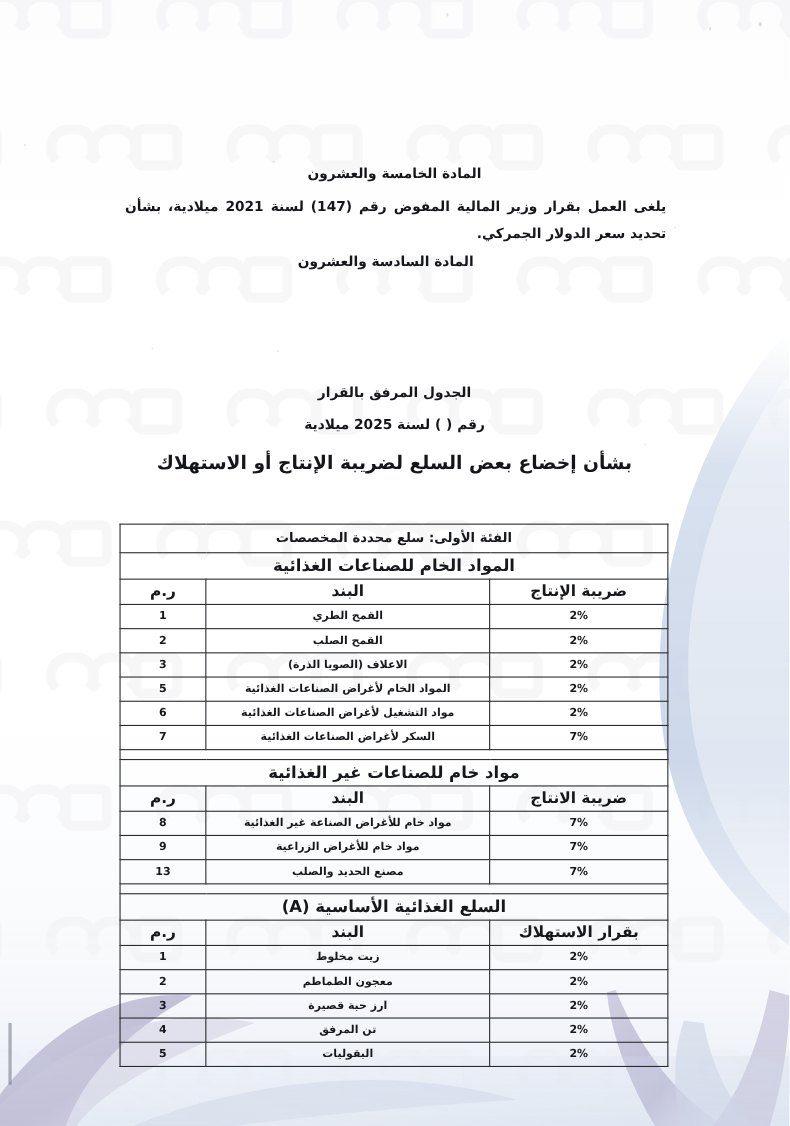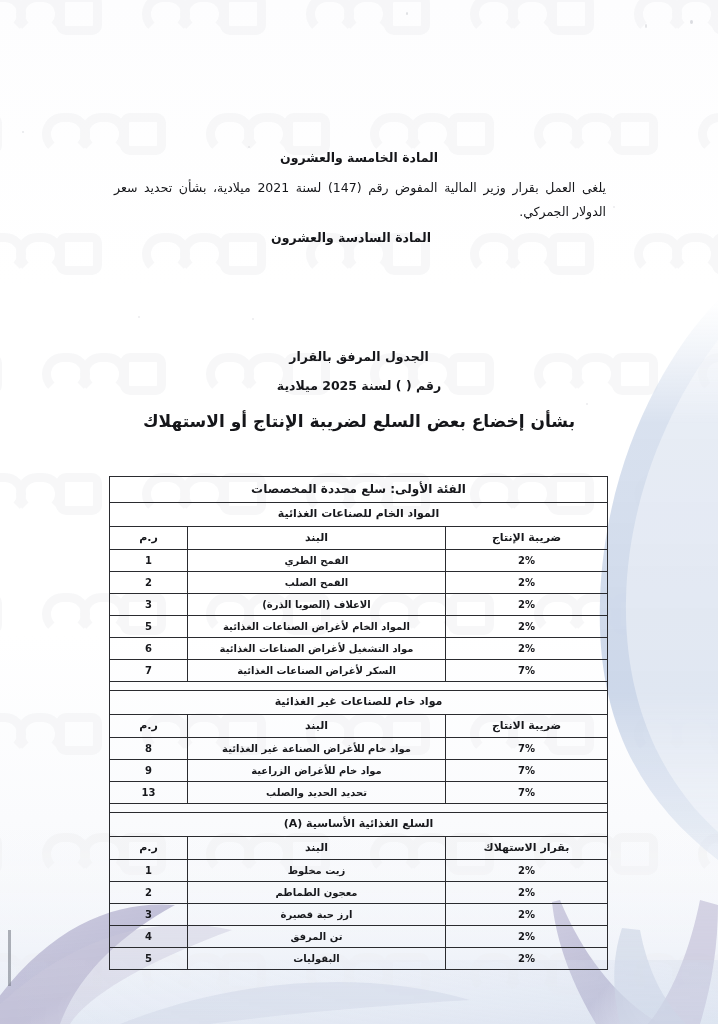--- a/index.html
+++ b/index.html
@@ -86,21 +86,21 @@
 
   .art-head {
     text-align: center;
     font-size: 12.5px;
     font-weight: bold;
     color: #15161a;
     letter-spacing: 0;
   }
   .art-body {
     font-size: 12.5px;
-    font-weight: normal;
+    font-weight: bold;
     color: #15161a;
     line-height: 1.95;
     text-align: justify;
     text-align-last: right;
   }
 
   .blk { position: absolute; }
 
   
   #tbl-wrap {
@@ -128,24 +128,24 @@
     font-weight: bold;
     font-size: 10px;
     line-height: 1.15;
   }
   .c-num { width: 78px; }
   .c-item { width: 258px; }
   .c-tax  { width: 162px; }
 
   tr.band td {
     height: 23px;
-    font-size: 11px;
+    font-size: 15px;
   }
   tr.band-top td { height: 25px; font-size: 12px; }
-  tr.colhead td { height: 22px; font-size: 11px; }
+  tr.colhead td { height: 22px; font-size: 14px; }
   tr.spacer td {
     border-left: 1px solid #2a2b2f;
     border-right: 1px solid #2a2b2f;
     border-top: 1px solid #2a2b2f;
     border-bottom: 1px solid #2a2b2f;
     height: 8px;
   }
   .cell-txt { display:block; }
 
   
@@ -609,21 +609,21 @@
               </td>
               <td>
                 <span class="cell-txt">9</span>
               </td>
             </tr>
             <tr class="datarow">
               <td>
                 <span class="cell-txt">7%</span>
               </td>
               <td>
-                <span class="cell-txt">تحديد الحديد والصلب</span>
+                <span class="cell-txt">مصنع الحديد والصلب</span>
               </td>
               <td>
                 <span class="cell-txt">13</span>
               </td>
             </tr>
             <tr class="spacer">
               <td colspan="3">
                 <span class="cell-txt"></span>
               </td>
             </tr>

